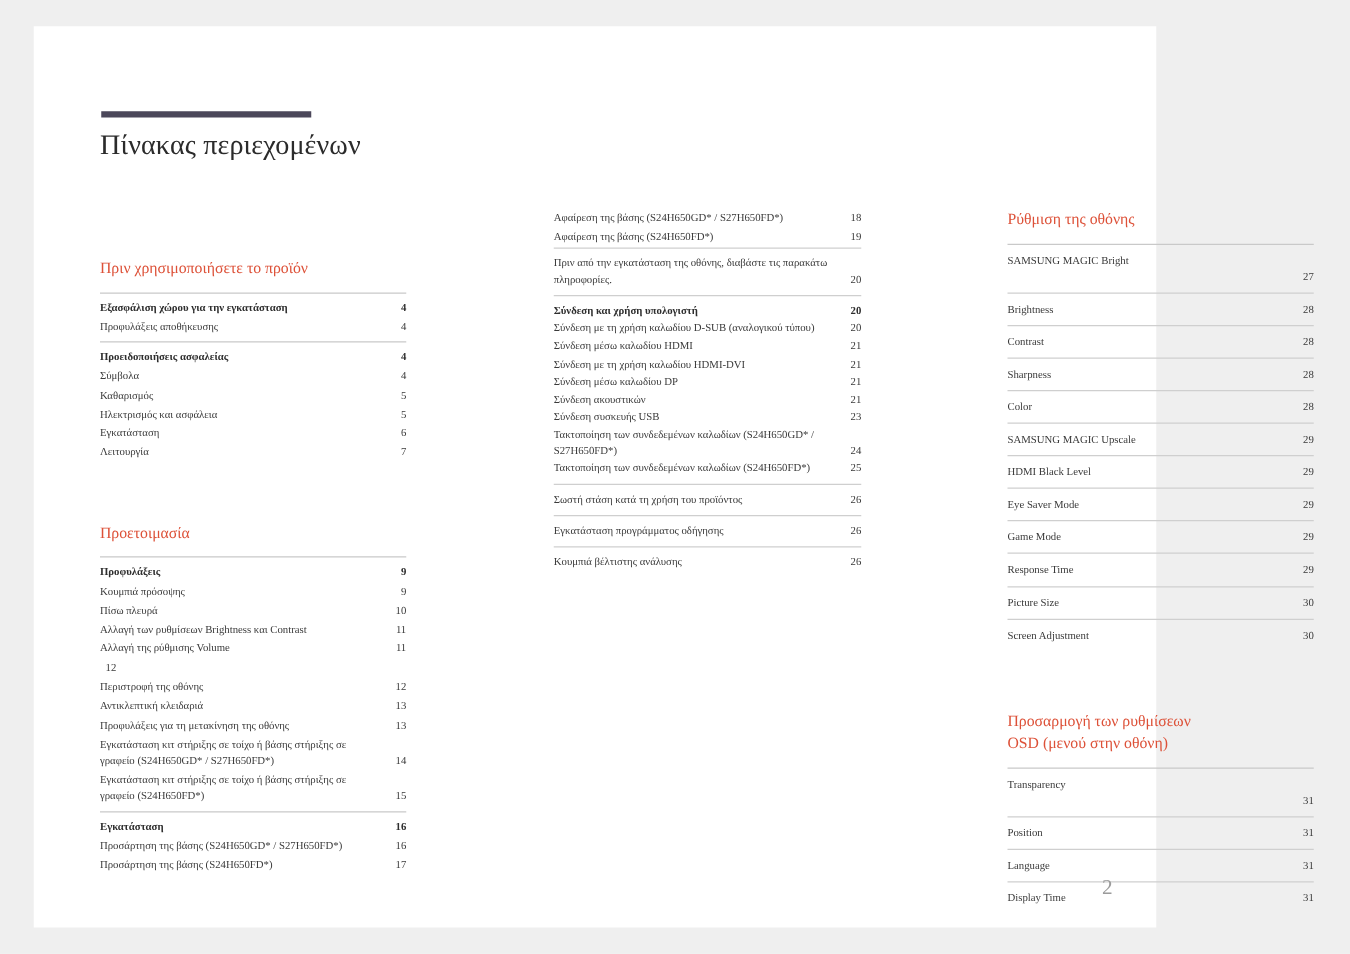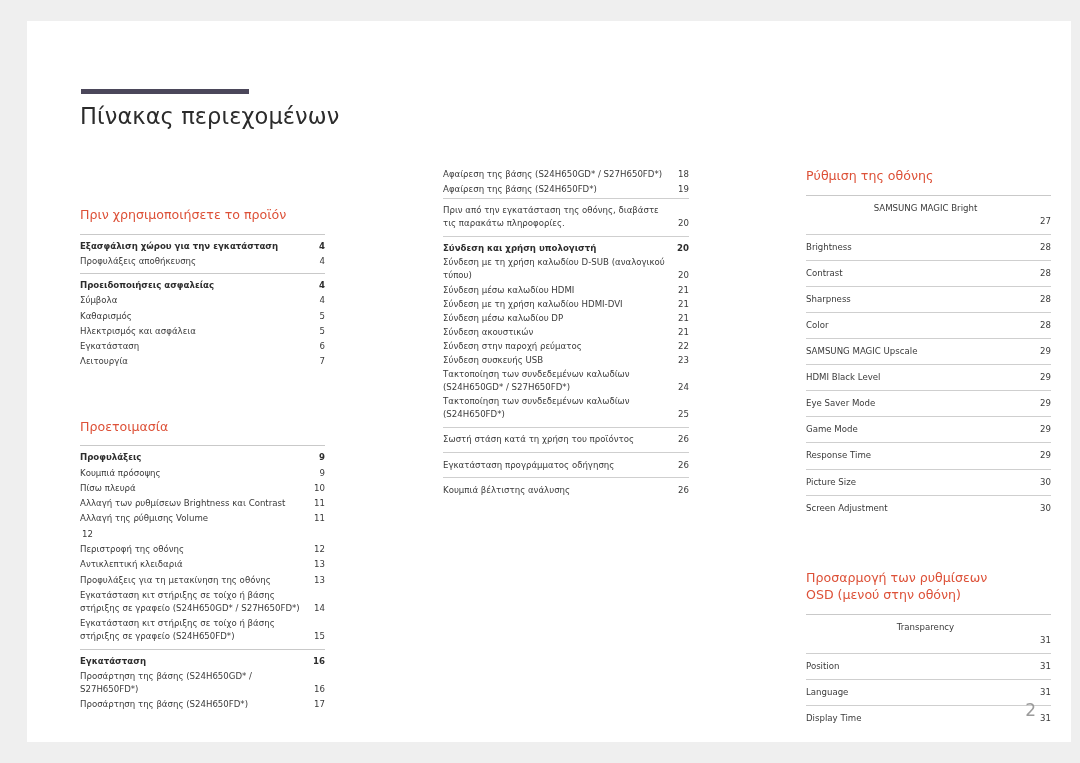--- a/index.html
+++ b/index.html
@@ -11,23 +11,24 @@
     width: 1080px;
     height: 763px;
     overflow: hidden;
     font-family: "DejaVu Sans", "Liberation Sans", sans-serif;
     -webkit-font-smoothing: antialiased;
   }
   .page {
     position: absolute;
     left: 27px;
     top: 21px;
-    width: 1044px;
+    width: 898px;
     height: 721px;
     background: #ffffff;
+    font-family: Liberation Serif, serif;
   }
 
   
   .title-rule {
     position: absolute;
     left: 54px;
     top: 68px;
     width: 168px;
     height: 5px;
     background: #4b475a;
@@ -63,21 +64,21 @@
   }
   .sec-head.gap-top { margin-top: 48px; }
 
   
   .toc-group { margin: 0 0 0 0; }
   .toc-group.sep { border-top: 1px solid #c9c9c9; padding-top: 4px; margin-top: 4px; }
   .toc-group.first { border-top: 1px solid #c9c9c9; padding-top: 4px; }
 
   .row {
     display: flex;
-    align-items: center;
+    align-items: flex-start;
     font-size: 8.6px;
     line-height: 13.1px;
     color: #3a3a3a;
     padding: 1px 0 1.2px 0;
   }
   .row .lbl {
     flex: 1 1 auto;
     padding-right: 6px;
     font-weight: 400;
   }
@@ -251,24 +252,20 @@
         </div>
         <div class="row">
           <span class="lbl">Σύνδεση μέσω καλωδίου DP</span>
           <span class="pg">21</span>
         </div>
         <div class="row">
           <span class="lbl">Σύνδεση ακουστικών</span>
           <span class="pg">21</span>
         </div>
         <div class="row">
-          <span class="lbl">Σύνδεση στην παροχή ρεύματος</span>
-          <span class="pg">22</span>
-        </div>
-        <div class="row">
           <span class="lbl">Σύνδεση συσκευής USB</span>
           <span class="pg">23</span>
         </div>
         <div class="row">
           <span class="lbl">Τακτοποίηση των συνδεδεμένων καλωδίων (S24H650GD* / S27H650FD*)</span>
           <span class="pg">24</span>
         </div>
         <div class="row">
           <span class="lbl">Τακτοποίηση των συνδεδεμένων καλωδίων (S24H650FD*)</span>
           <span class="pg">25</span>

